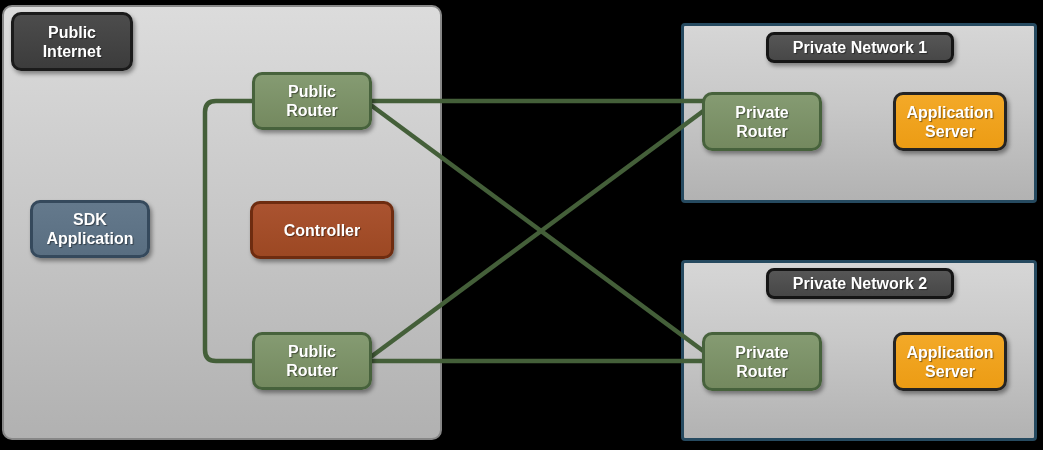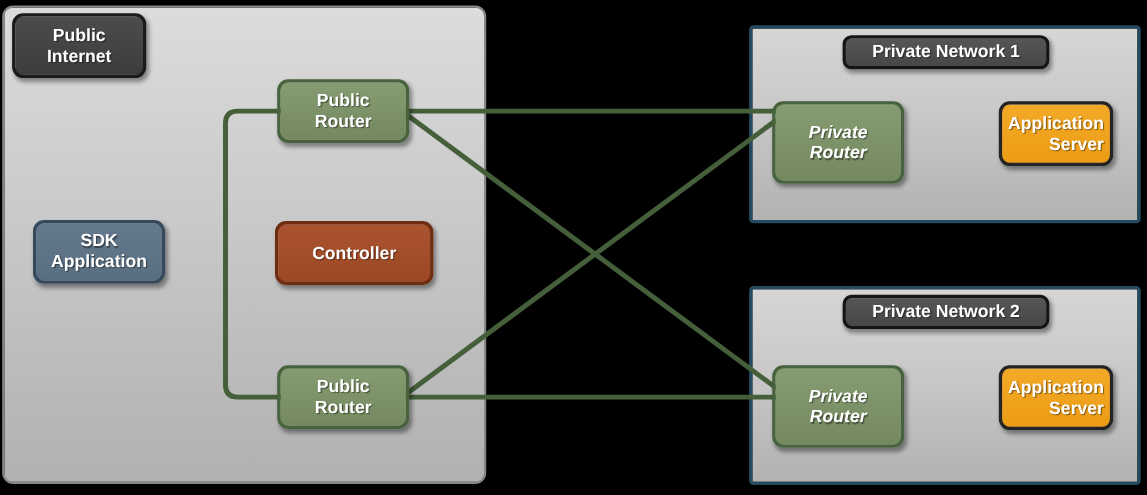--- a/index.html
+++ b/index.html
@@ -99,22 +99,22 @@
 
   
   .n-public-internet-label { left: 7px;  top: 5px;   width: 122px; height: 59px; }
   .n-sdk-application       { left: 26px; top: 193px; width: 120px; height: 58px; }
   .n-controller            { left: 246px;top: 194px; width: 144px; height: 58px; }
   .n-public-router-1       { left: 248px;top: 65px;  width: 120px; height: 58px; }
   .n-public-router-2       { left: 248px;top: 325px; width: 120px; height: 58px; }
 
   
   .n-pn-label       { left: 82px;  top: 5px;  width: 188px; height: 31px; font-size: 16px; }
-  .n-private-router { left: 18px;  width: 120px; height: 75px; font-style: italic; }
-  .n-app-server     { left: 224px; width: 104px; height: 59px; text-align: right; }
+  .n-private-router { left: 18px;  width: 120px; height: 59px; }
+  .n-app-server     { left: 209px; width: 114px; height: 59px; }
   .pn1 .n-private-router { top: 66px; }
   .pn1 .n-app-server     { top: 66px; }
   .pn2 .n-private-router { top: 69px; }
   .pn2 .n-app-server     { top: 69px; }
   .pn1 .n-pn-label       { top: 6px; }
 </style>
 </head>
 <body>
 
 <div class="stage">

